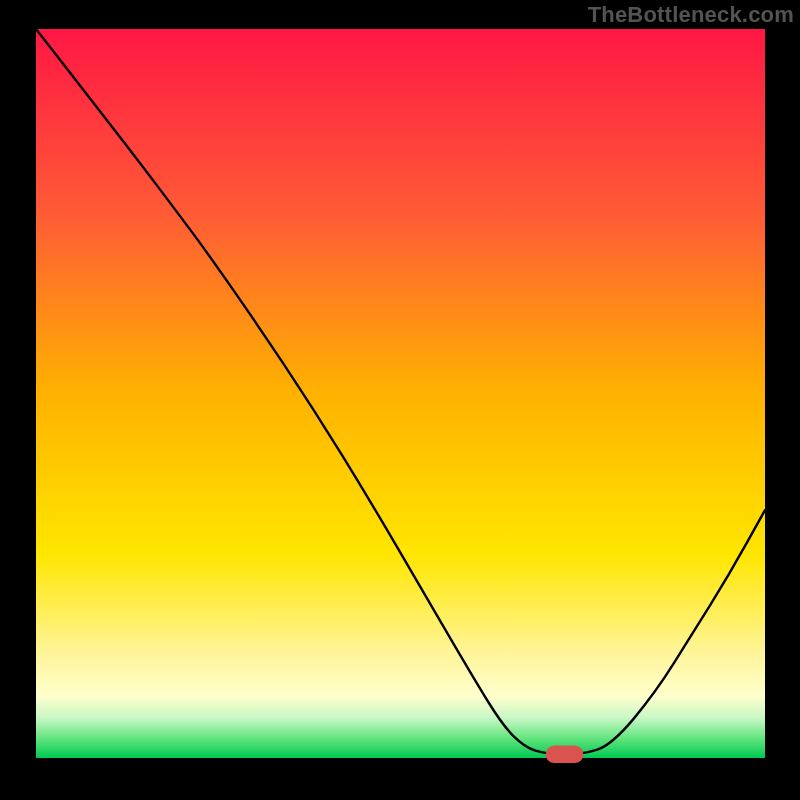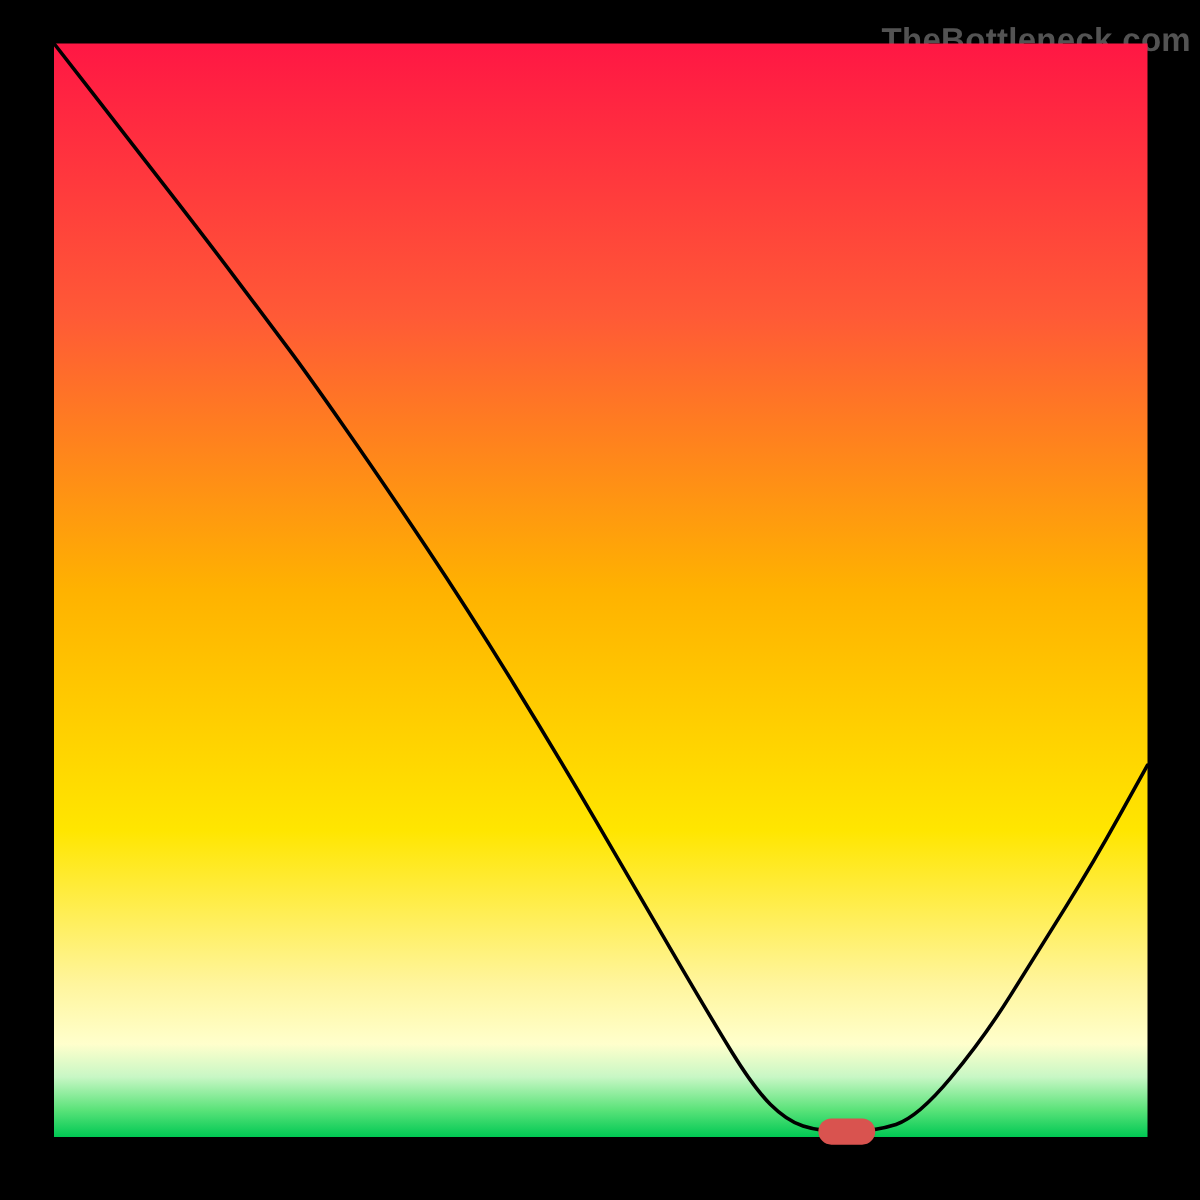--- a/index.html
+++ b/index.html
@@ -11,21 +11,21 @@
     overflow: hidden;
   }
   .frame {
     position: relative;
     width: 800px;
     height: 800px;
     background: #000;
   }
   .watermark {
     position: absolute;
-    top: 14px;
+    top: 2px;
     right: 6px;
     font-family: Arial, Helvetica, sans-serif;
     font-size: 22px;
     font-weight: 600;
     color: #535353;
     letter-spacing: 0.2px;
   }
   svg.chart {
     position: absolute;
     left: 0;

